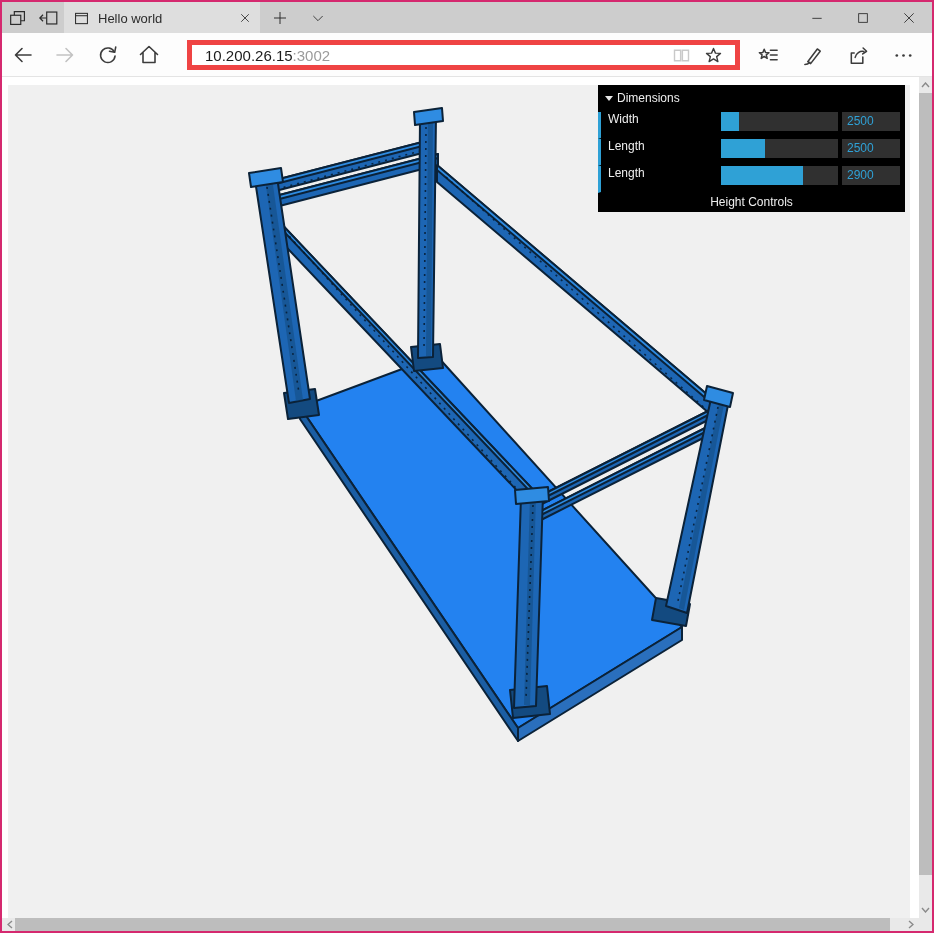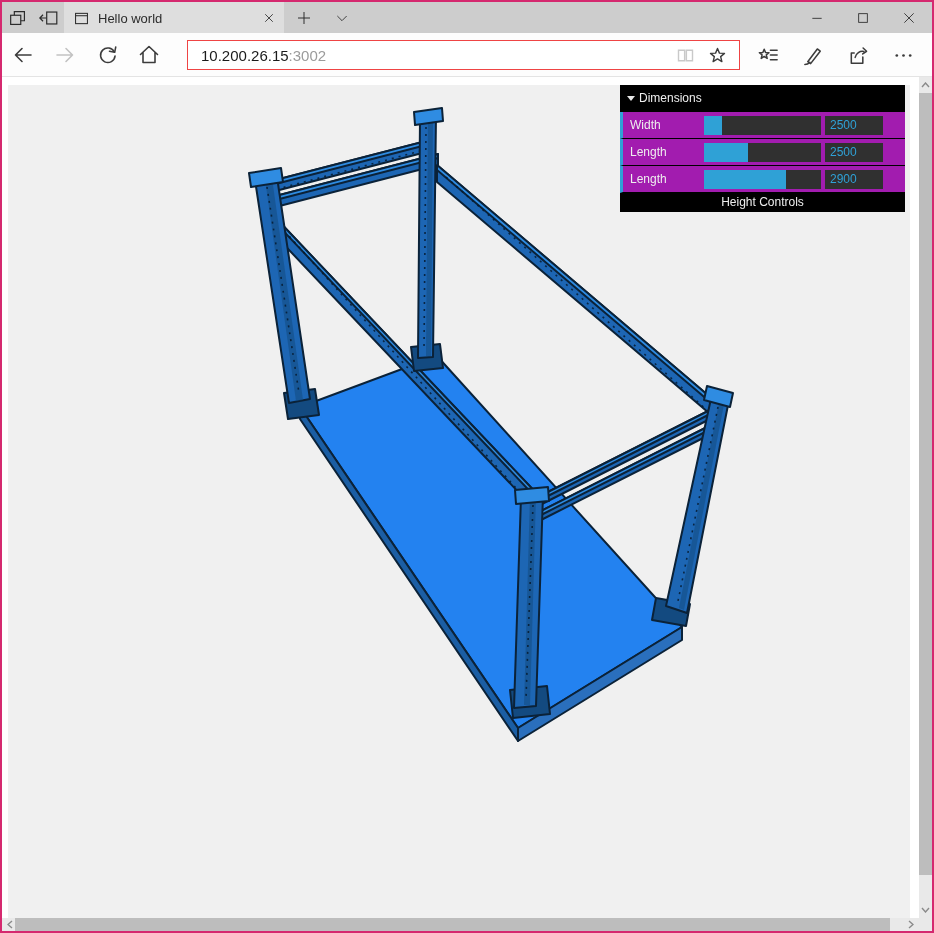--- a/index.html
+++ b/index.html
@@ -5,45 +5,45 @@
   :root{
     --accent:#2FA1D6; --outline:#0b2238; --floor:#2382f0; --floorL:#1b5ea4; --floorR:#2a6fbd;
     --beam:#1d66b4; --beamL:#2f8ce2; --beamD:#134a80; --canvasbg:#f0f0f0; --frame:#d5296f;
   }
   *{box-sizing:border-box;margin:0;padding:0}
   html,body{font-family:"Liberation Sans",sans-serif;background:#fff}
   .window{width:934px;height:933px;border:2px solid var(--frame);position:relative;background:#fff;overflow:hidden}
   
   .titlebar{height:31px;background:#cdcdcd;display:flex;align-items:stretch}
   .tb-btn{width:31px;display:flex;align-items:center;justify-content:center;cursor:pointer}
-  .tab{width:220px;background:#dedede;display:flex;align-items:center;padding:16px 8px;gap:7px;cursor:pointer}
+  .tab{width:196px;background:#dedede;display:flex;align-items:center;padding:16px 8px;gap:7px;cursor:pointer}
   .tab-title{font-size:13px;color:#2b2b2b;white-space:nowrap;overflow:hidden;flex:1}
   .win-btn{width:46px;display:flex;align-items:center;justify-content:center;cursor:pointer}
   .win-controls{margin-left:auto;display:flex;align-items:stretch}
   svg.ic{display:block}
   .s{stroke:#3c3c3c;stroke-width:1.6;fill:none;stroke-linecap:round;stroke-linejoin:round}
   .s-dis{stroke:#c2c2c2;stroke-width:1.6;fill:none;stroke-linecap:round;stroke-linejoin:round}
   .s-thin{stroke:#2b2b2b;stroke-width:1.3;fill:none}
   
   .toolbar{height:44px;background:#fdfdfd;border-bottom:1px solid #e4e4e4;display:flex;align-items:center;position:relative}
   .nav-btn{width:42px;height:44px;display:flex;align-items:center;justify-content:center;cursor:pointer}
-  .addressbar{position:absolute;left:185px;top:7px;width:553px;height:30px;background:#fff;border:1px solid #ef4444;display:flex;align-items:center;padding:0 6px 0 13px}
+  .addressbar{position:absolute;left:185px;top:7px;width:553px;height:30px;background:#fff;border:5px solid #ef4444;display:flex;align-items:center;padding:0 6px 0 13px}
   .url{font-size:15px;color:#1b1b1b;flex:1;white-space:nowrap}
   .url .port{color:#9b9b9b}
   .ab-ic{width:32px;height:28px;display:flex;align-items:center;justify-content:center;cursor:pointer}
   .right-icons{position:absolute;right:6px;top:0;height:44px;display:flex;align-items:stretch}
   .right-icons .nav-btn{width:45px}
   
   .content{position:relative;height:854px;background:#fff;overflow:hidden}
   .canvas3d{position:absolute;left:6px;top:8px;width:902px;height:833px;background:var(--canvasbg);cursor:grab}
   
-  .dg{position:absolute;top:8px;right:27px;width:285px;font-size:12px;color:#eee;z-index:5;user-select:none}
+  .dg{position:absolute;top:8px;right:27px;width:307px;font-size:12px;color:#eee;z-index:5;user-select:none}
   .dg-header{background:#000;height:27px;line-height:27px;padding-left:19px;position:relative;cursor:pointer}
   .dg-arrow{position:absolute;left:7px;top:11px;width:0;height:0;border:4px solid transparent;border-top:5px solid #e8e8e8}
-  .dg-row{background:#a21caf;border-left:3px solid var(--accent);border-bottom:1px solid #000;height:27px;display:flex;align-items:center;padding:0 22px 0 7px}
+  .dg-row{background:#000000;border-left:3px solid var(--accent);border-bottom:1px solid #000;height:27px;display:flex;align-items:flex-start;padding:0 5px 0 7px}
   .dg-label{flex:1;color:#eee}
   .dg-slider{width:117px;height:19px;background:#303030;margin-right:4px;position:relative;cursor:ew-resize}
   .dg-fill{position:absolute;left:0;top:0;bottom:0;background:var(--accent)}
   .dg-number{width:58px;height:19px;background:#303030;color:var(--accent);line-height:19px;padding-left:5px;cursor:text}
   .dg-close{background:#000;height:19px;line-height:19px;text-align:center;color:#eee;cursor:pointer}
   
   .vscroll{position:absolute;right:0;top:0;width:13px;height:841px;background:#e9e9e9}
   .vthumb{position:absolute;left:0;width:13px;top:16px;height:782px;background:#bdbdbd;cursor:default}
   .hscroll{position:absolute;left:0;bottom:0;height:13px;width:917px;background:#e9e9e9}
   .hthumb{position:absolute;top:0;height:13px;left:13px;width:875px;background:#bdbdbd}

